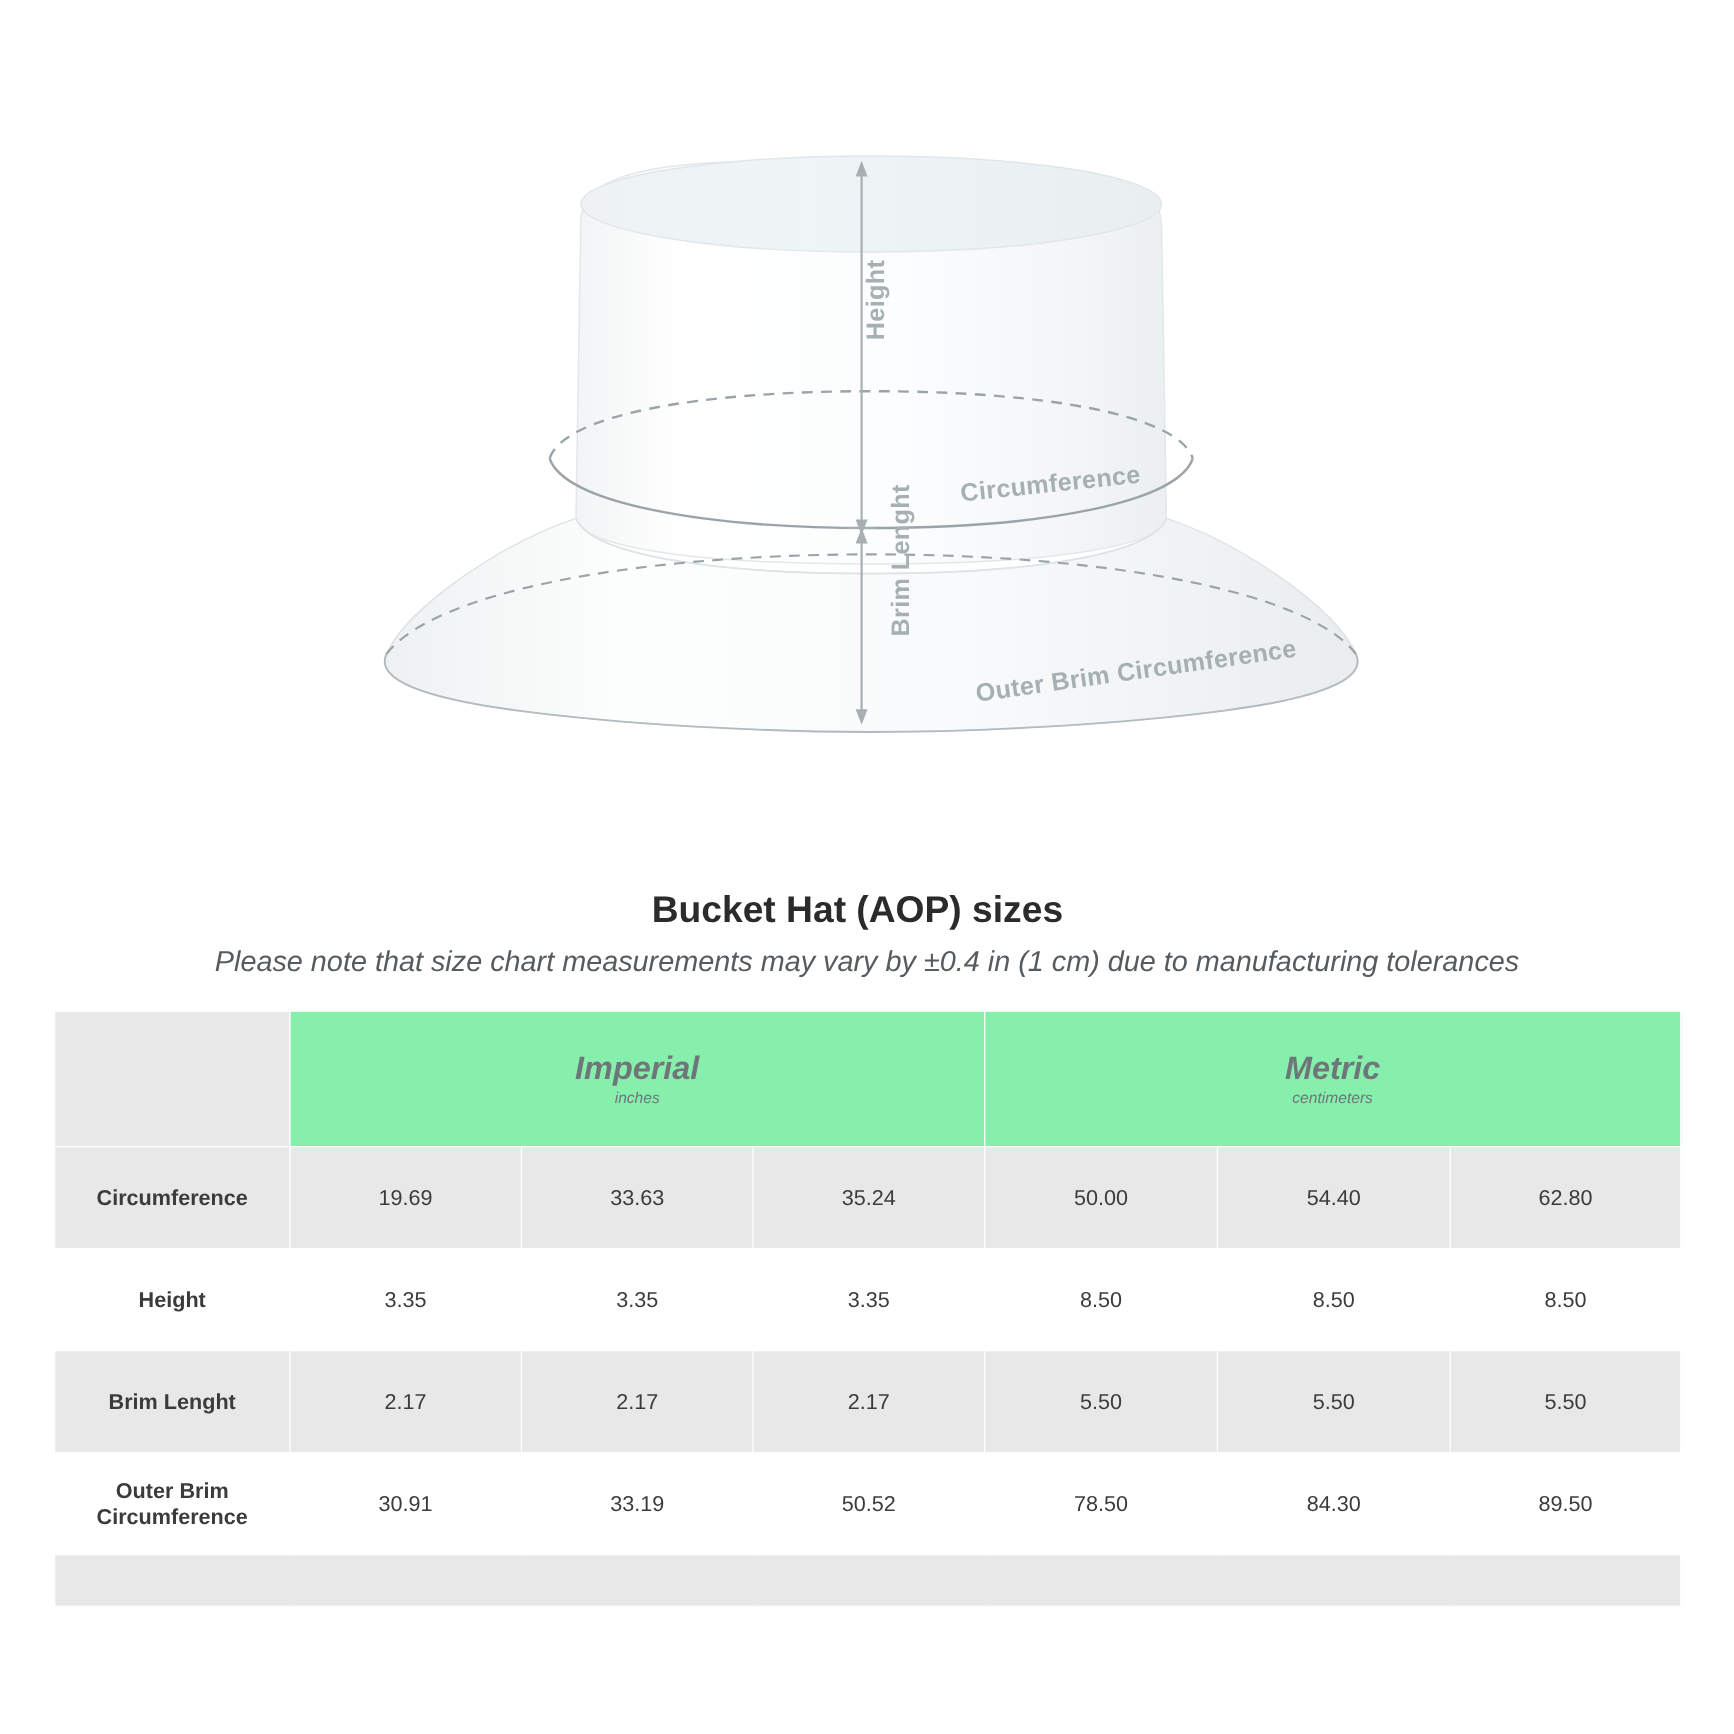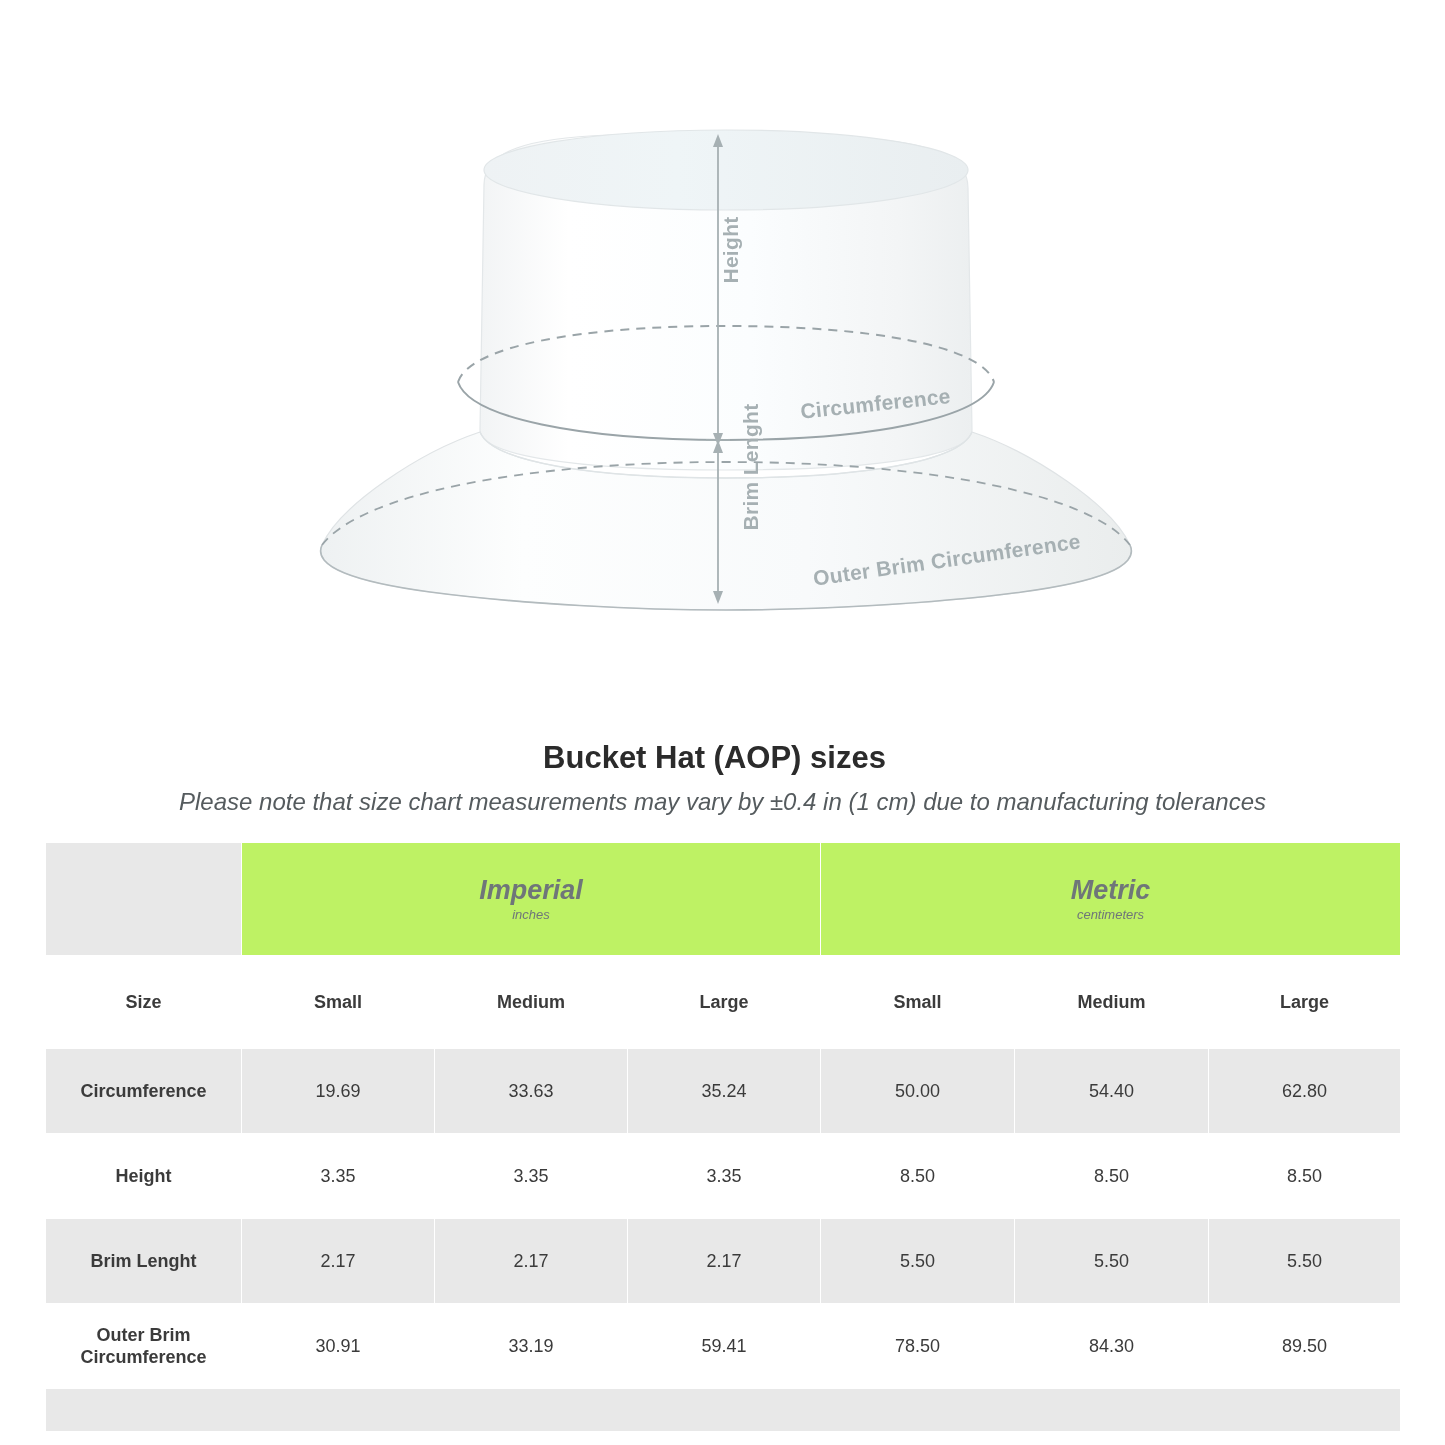--- a/index.html
+++ b/index.html
@@ -91,21 +91,21 @@
   }
   table.size-table td, table.size-table th {
     text-align: center;
     vertical-align: middle;
     font-size: 18px;
     color: #3b3b3b;
     border: 1px solid #ffffff;
     padding: 0;
   }
   .unit-row td {
-    background: #bef264;
+    background: #86efac;
     height: 112px;
     border: none;
   }
   .unit-row td.spacer {
     background: #e8e8e8;
   }
   .unit-name {
     font-size: 27px;
     font-style: italic;
     font-weight: bold;
@@ -243,29 +243,20 @@
         <td class="spacer"></td>
         <td colspan="3">
           <div class="unit-name">Imperial</div>
           <div class="unit-sub">inches</div>
         </td>
         <td colspan="3">
           <div class="unit-name">Metric</div>
           <div class="unit-sub">centimeters</div>
         </td>
       </tr>
-      <tr class="head-row">
-        <td class="label-col">Size</td>
-        <td class="col-div">Small</td>
-        <td class="col-div">Medium</td>
-        <td class="col-div">Large</td>
-        <td class="col-div">Small</td>
-        <td class="col-div">Medium</td>
-        <td class="col-div">Large</td>
-      </tr>
     </thead>
     <tbody>
       <tr class="data-row band-grey">
         <td class="label-col">Circumference</td>
         <td class="col-div">19.69</td>
         <td class="col-div">33.63</td>
         <td class="col-div">35.24</td>
         <td class="col-div">50.00</td>
         <td class="col-div">54.40</td>
         <td class="col-div">62.80</td>
@@ -285,21 +276,21 @@
         <td class="col-div">2.17</td>
         <td class="col-div">2.17</td>
         <td class="col-div">5.50</td>
         <td class="col-div">5.50</td>
         <td class="col-div">5.50</td>
       </tr>
       <tr class="data-row band-white">
         <td class="label-col">Outer Brim Circumference</td>
         <td class="col-div">30.91</td>
         <td class="col-div">33.19</td>
-        <td class="col-div">59.41</td>
+        <td class="col-div">50.52</td>
         <td class="col-div">78.50</td>
         <td class="col-div">84.30</td>
         <td class="col-div">89.50</td>
       </tr>
       <tr class="foot-row">
         <td colspan="7"></td>
       </tr>
     </tbody>
   </table>
 </div>

